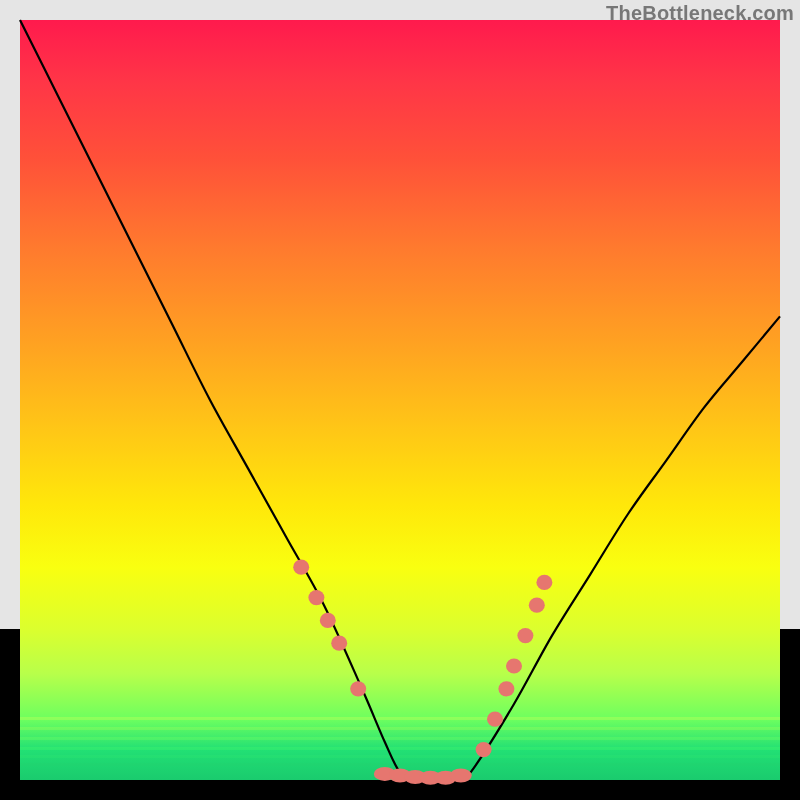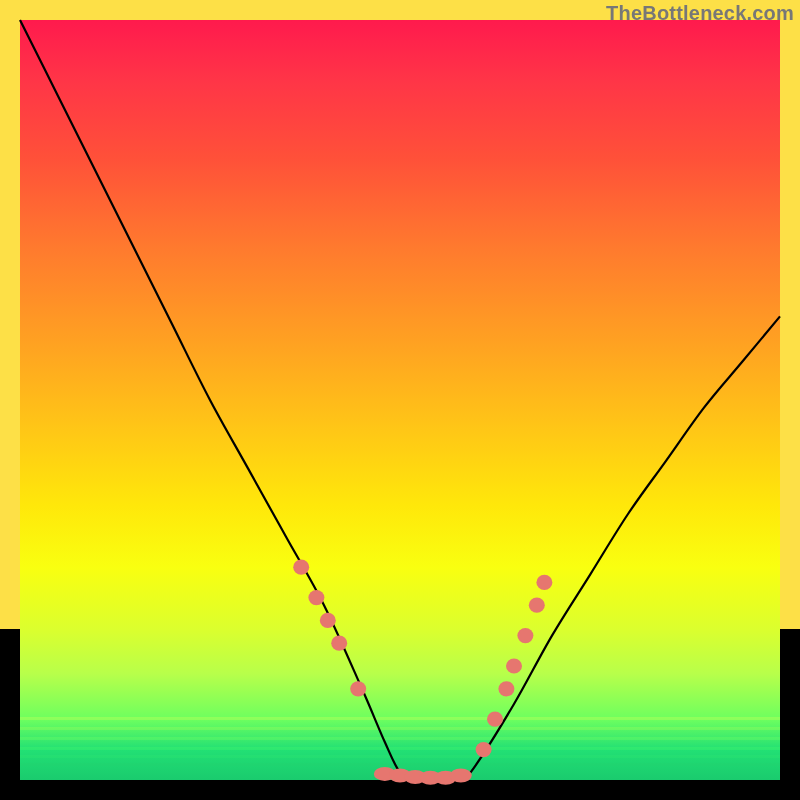--- a/index.html
+++ b/index.html
@@ -8,21 +8,21 @@
     width: 800px;
     height: 800px;
     overflow: hidden;
     background: #000;
     font-family: Arial, Helvetica, sans-serif;
   }
   .frame {
     position: relative;
     width: 800px;
     height: 629px;
-    background: #fde047;
+    background: #e5e5e5;
   }
   .plot-area {
     position: absolute;
     left: 20px;
     top: 20px;
     width: 760px;
     height: 760px;
     background: linear-gradient(to bottom,
       #ff1a4d 0%,
       #ff3547 8%,

